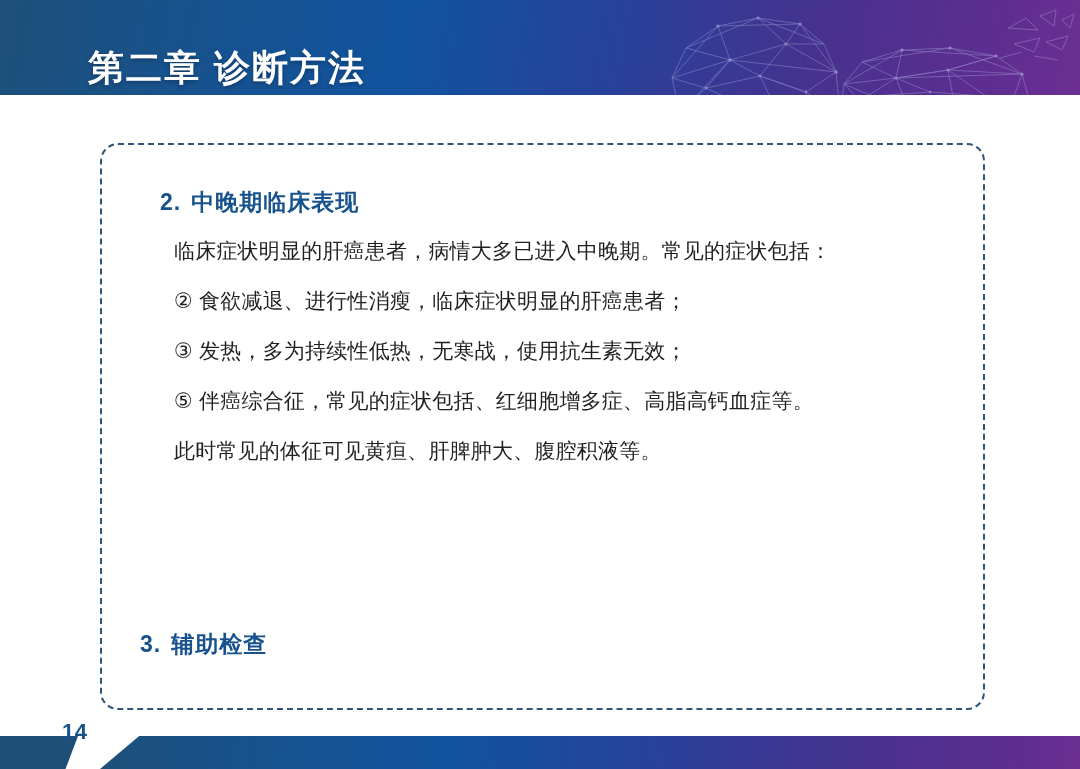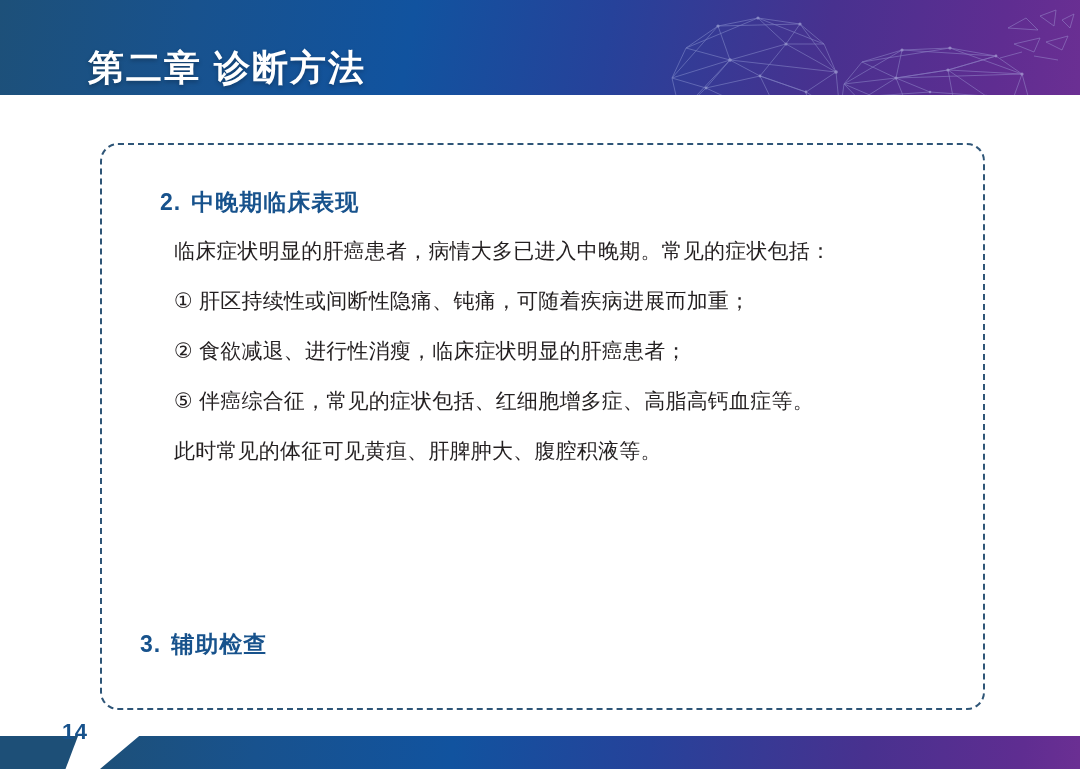--- a/index.html
+++ b/index.html
@@ -224,22 +224,22 @@
 </div>
 
 <div class="content-box">
 
   <div class="section-heading" id="heading-2">
     <span class="num">2.</span><span>中晚期临床表现</span>
   </div>
 
   <div class="body-lines">
     <div class="body-line">临床症状明显的肝癌患者，病情大多已进入中晚期。常见的症状包括：</div>
-    <div class="body-line">① 肝区持续性或间断性隐痛、钝痛，可随着疾病进展而加重；</div>
     <div class="body-line">② 食欲减退、进行性消瘦，临床症状明显的肝癌患者；</div>
+    <div class="body-line">③ 发热，多为持续性低热，无寒战，使用抗生素无效；</div>
     <div class="body-line">⑤ 伴癌综合征，常见的症状包括、红细胞增多症、高脂高钙血症等。</div>
     <div class="body-line">此时常见的体征可见黄疸、肝脾肿大、腹腔积液等。</div>
   </div>
 
   <div class="section-heading" id="heading-3">
     <span class="num">3.</span><span>辅助检查</span>
   </div>
 
 </div>
 

